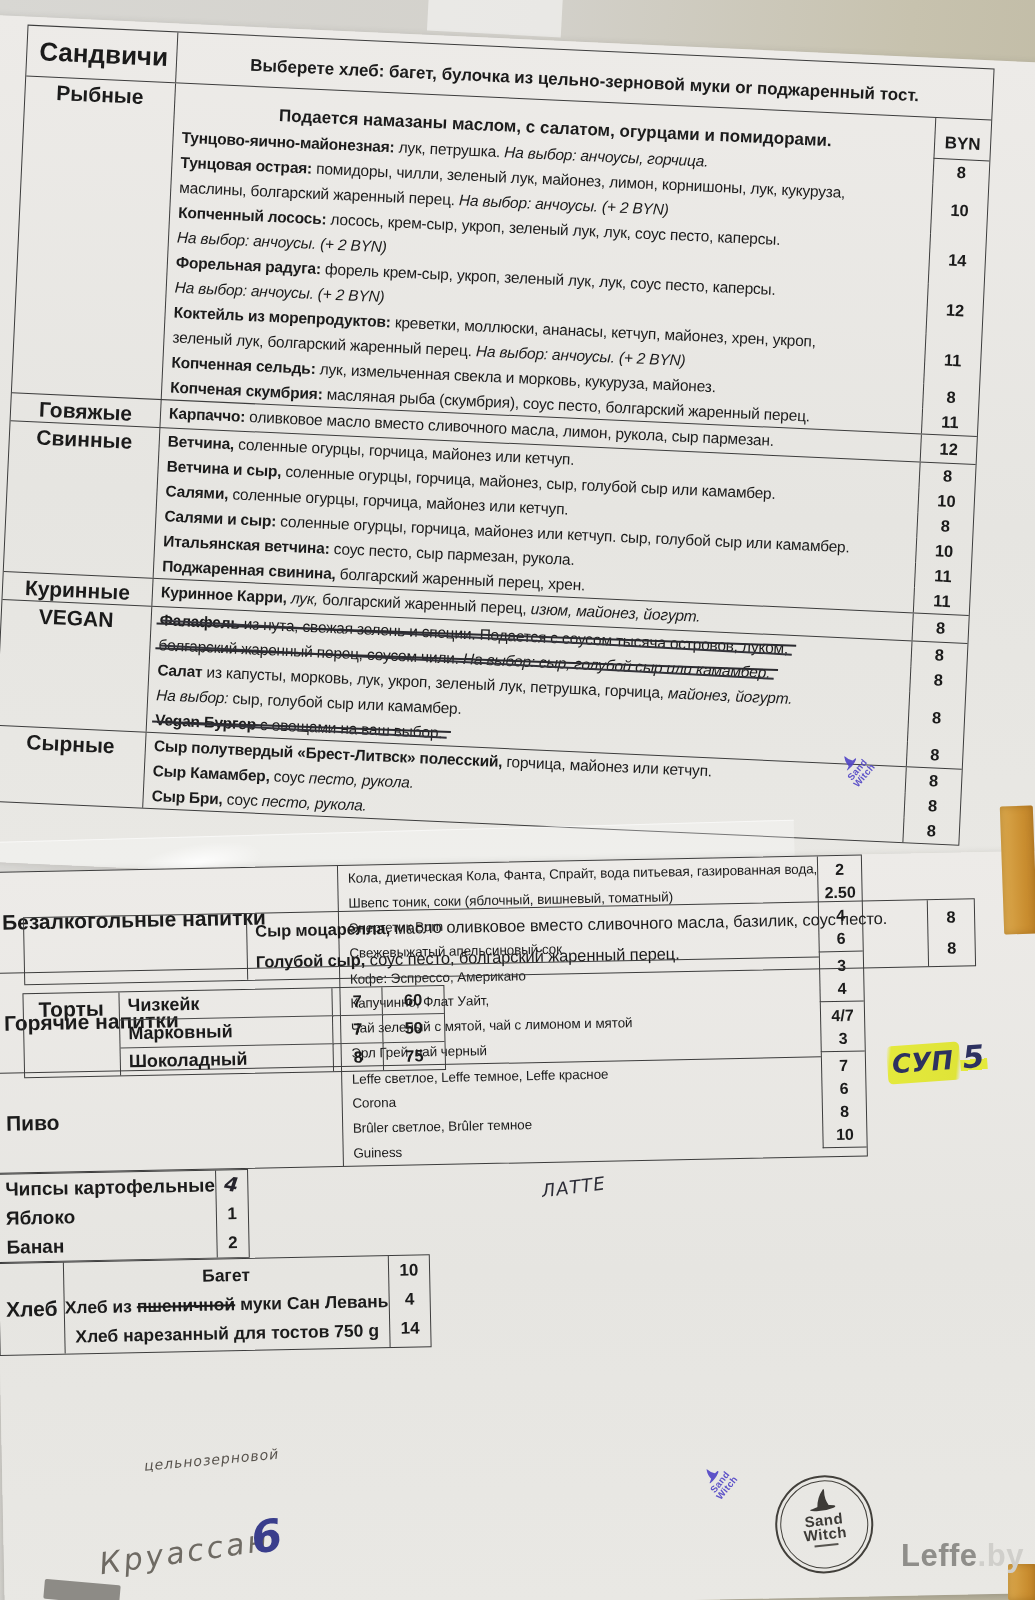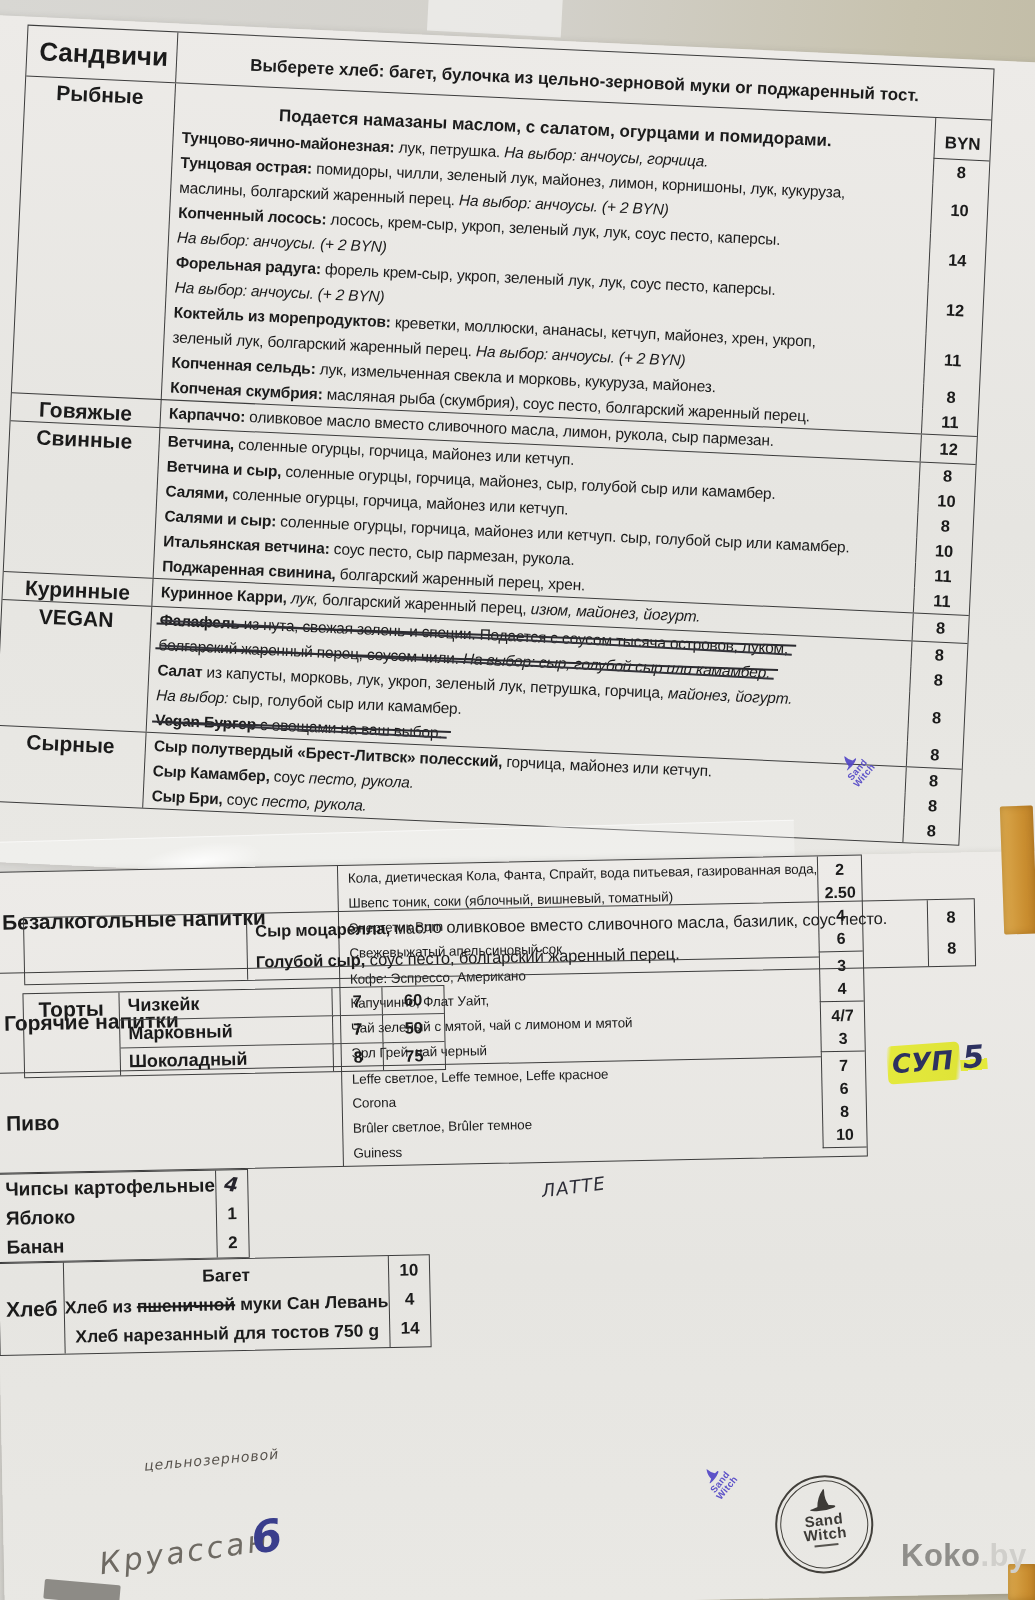--- a/index.html
+++ b/index.html
@@ -363,15 +363,15 @@
         </svg>
       <span class="mline">Sand</span>
       <span class="mline">Witch</span>
     </div>
   </div>
 
   <div id="tape-r" class="tape-o"></div>
   <div id="tape-br" class="tape-o"></div>
   <div id="corner"></div>
   <div id="koko">
-    <span>Koko</span><span class="by">.by</span>
+    <span>Leffe</span><span class="by">.by</span>
   </div>
 </div>
 
 </body></html>

